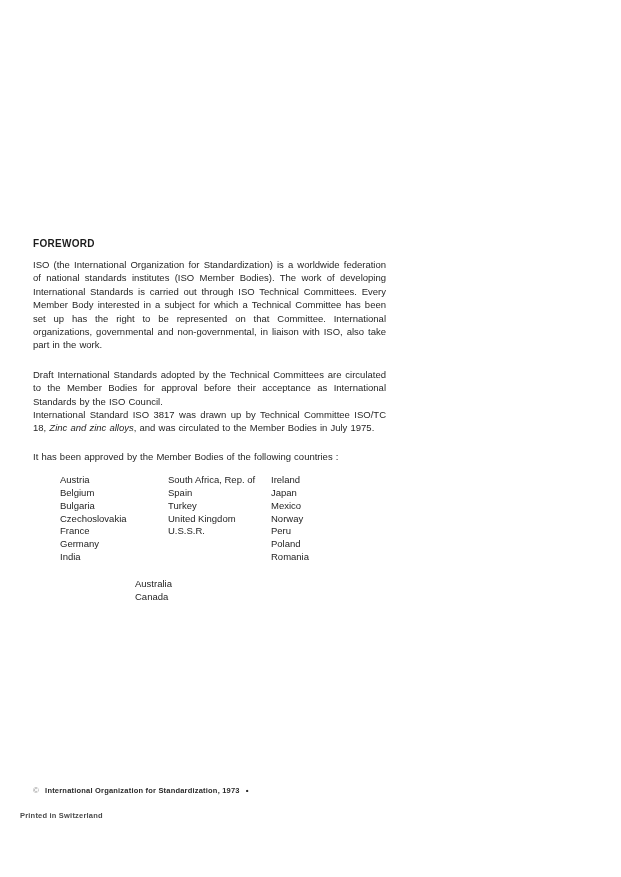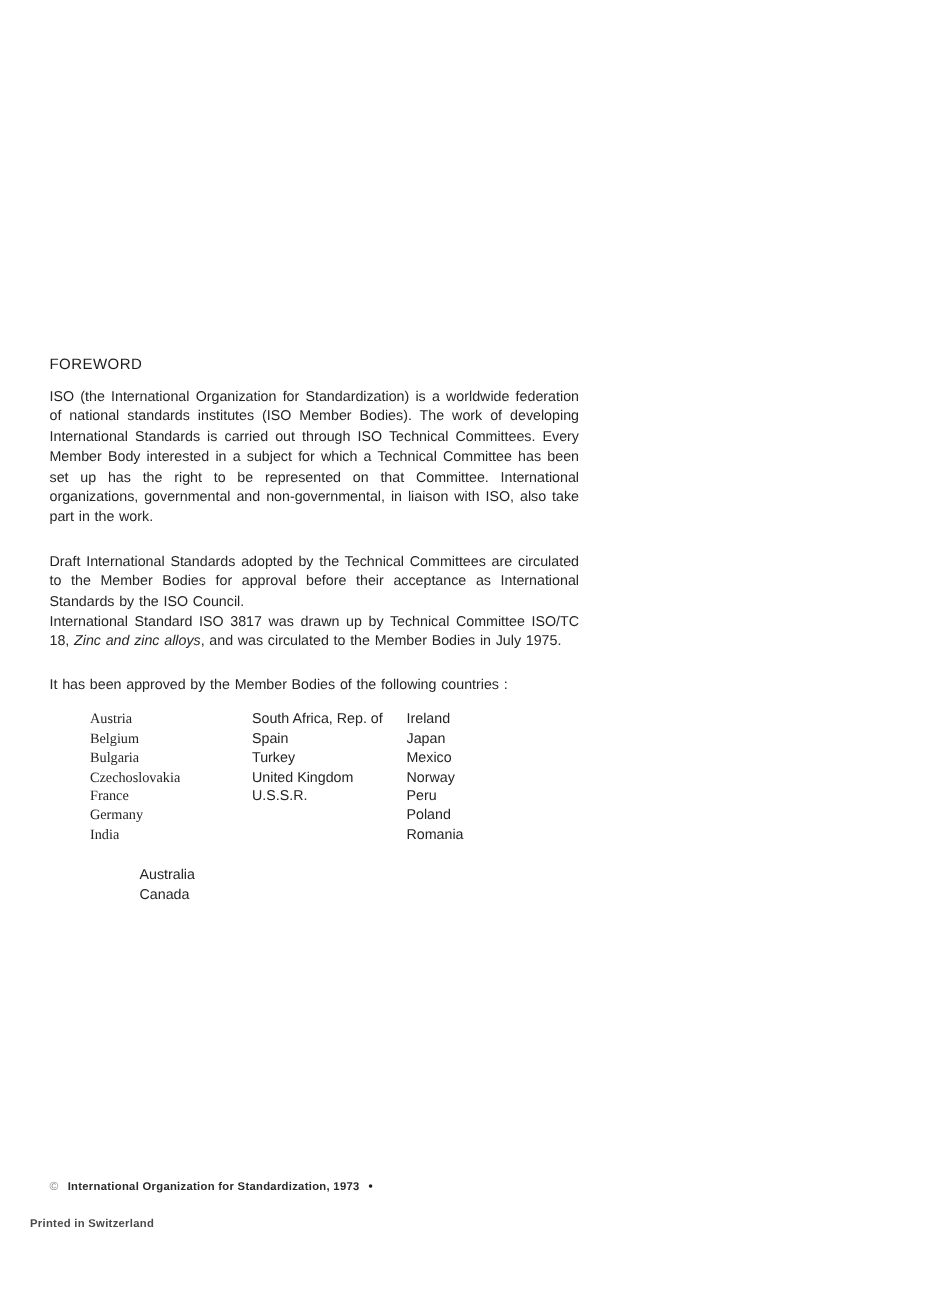--- a/index.html
+++ b/index.html
@@ -17,21 +17,21 @@
     overflow: hidden;
   }
   .content {
     position: absolute;
     left: 33px;
     top: 238px;
     width: 353px;
   }
   .heading {
     font-size: 10px;
-    font-weight: normal;
+    font-weight: bold;
     letter-spacing: 0.3px;
     margin: 0 0 9px 0;
     color: #1c1c1c;
   }
   .para {
     font-size: 9.5px;
     line-height: 13.4px;
     text-align: justify;
     margin: 0;
     color: #262626;
@@ -41,30 +41,30 @@
   .para.p2 { }
   .para.p3 { margin-bottom: 15px; }
   .para.intro { text-align: left; margin-bottom: 11px; }
   .italic { font-style: italic; }
   .countries {
     display: flex;
     margin-left: 27px;
     margin-bottom: 14px;
   }
   .country-col { font-size: 9.5px; }
-  .country-col.c1 { width: 108px; font-family: Liberation Serif, serif; }
+  .country-col.c1 { width: 108px; }
   .country-col.c2 { width: 115px; }
   .country-col.c3 { flex: 1; }
   .country-col span {
     display: block;
     line-height: 12.8px;
     white-space: nowrap;
   }
   .disapproval-list {
-    margin-left: 60px;
+    margin-left: 102px;
     font-size: 9.5px;
   }
   .disapproval-list span {
     display: block;
     line-height: 12.8px;
   }
   .copyright-line {
     position: absolute;
     left: 33px;
     top: 786px;

